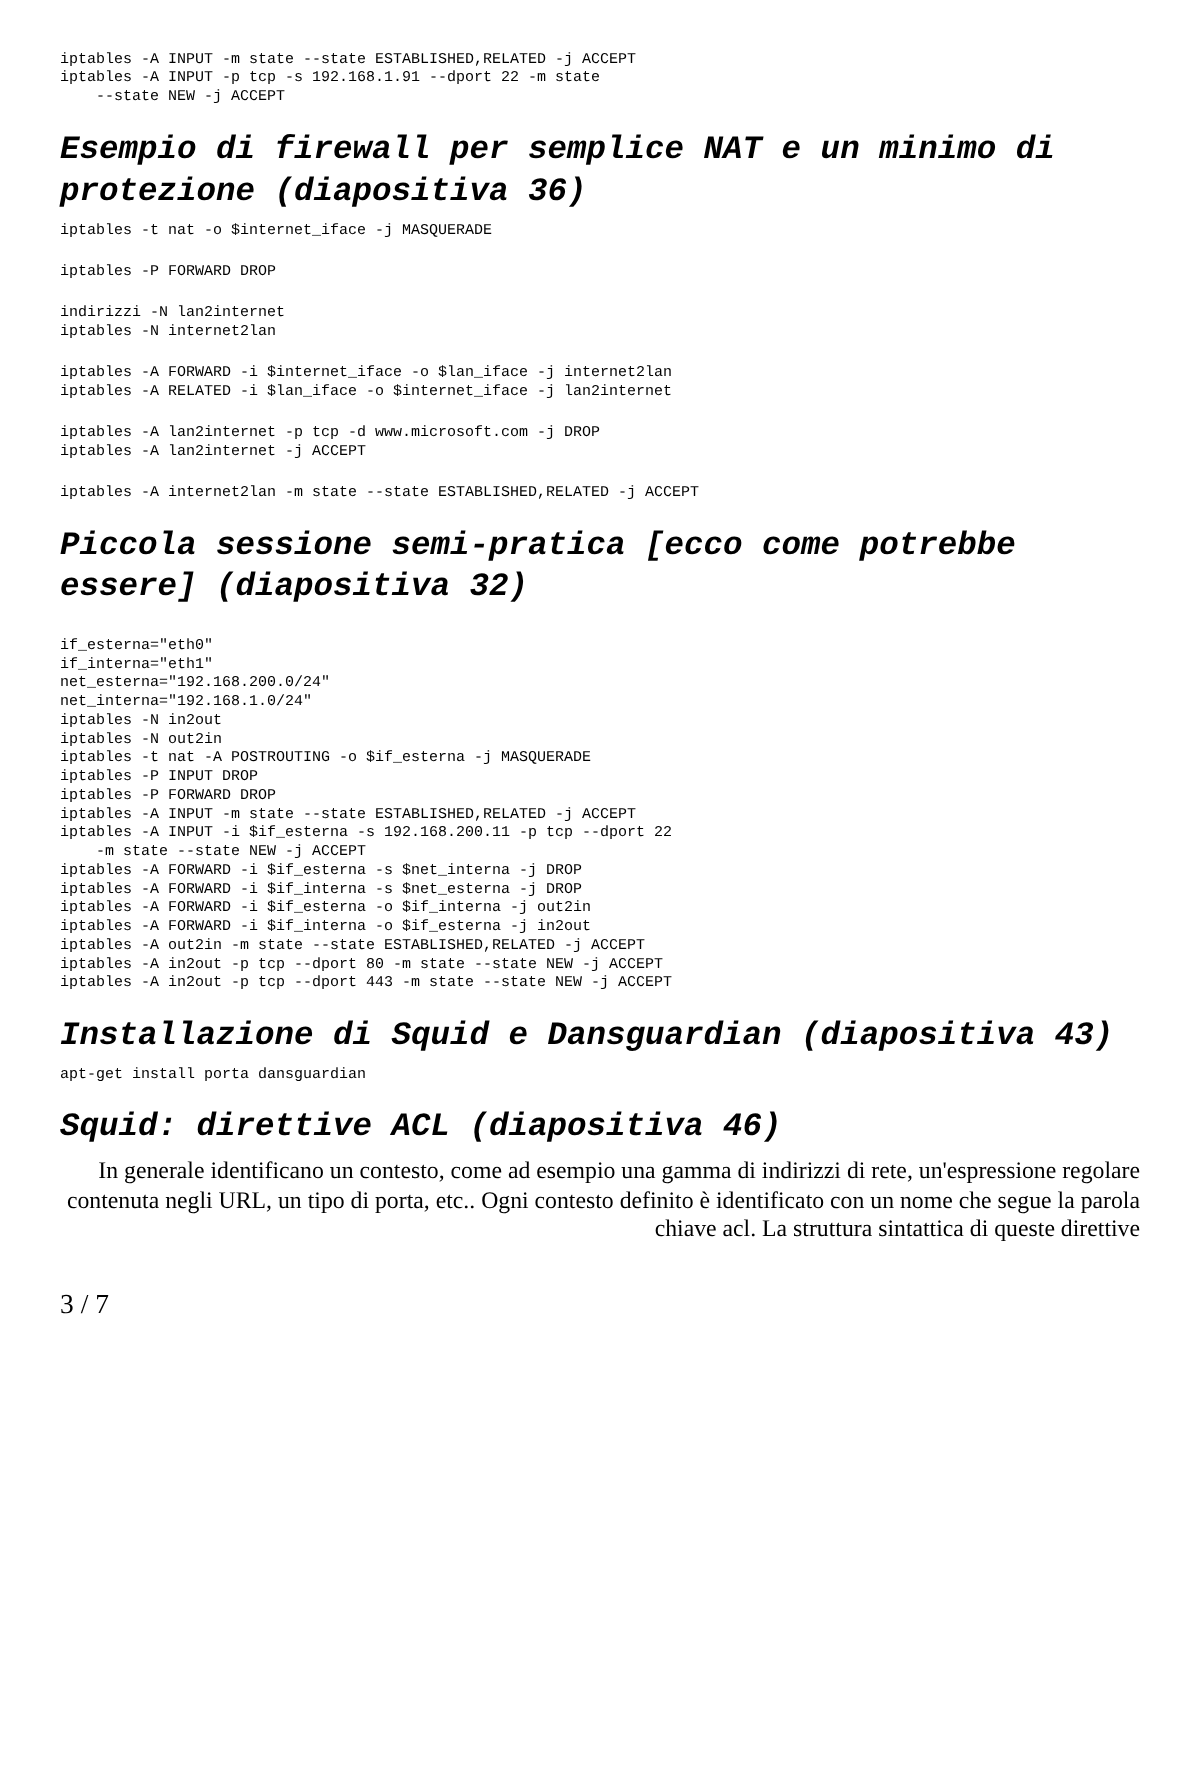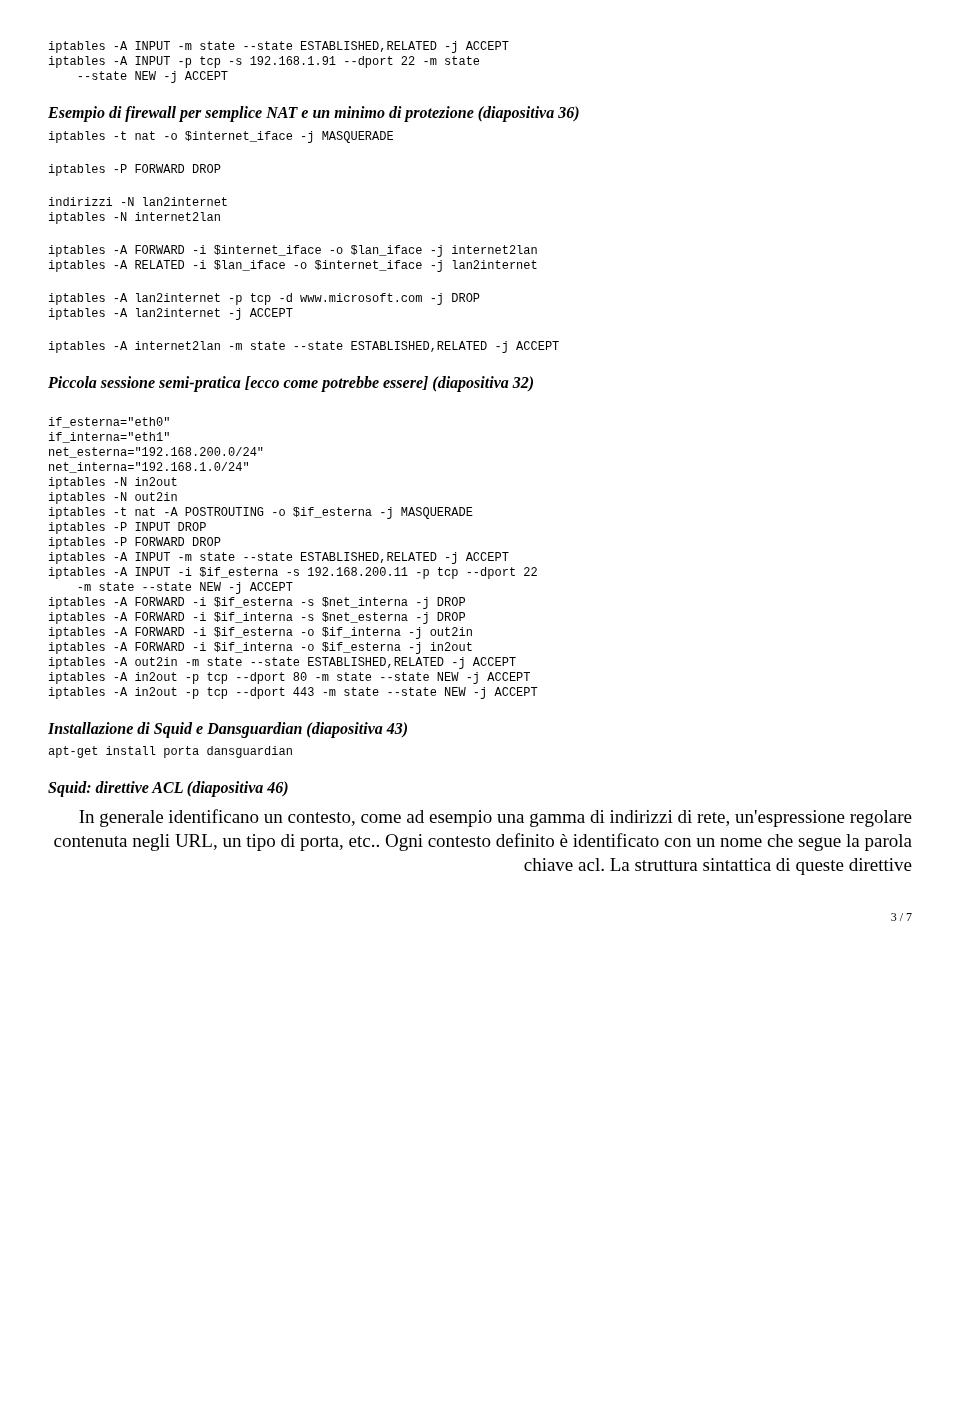--- a/index.html
+++ b/index.html
@@ -15,38 +15,38 @@
     font-family: "Courier New", Courier, monospace;
     font-size: 12px;
     line-height: 1.25;
     white-space: pre;
     margin: 0;
   }
   .mono-block {
     margin-bottom: 18px;
   }
   .heading {
-    font-family: Liberation Serif, serif;
+    font-family: Liberation Mono, monospace;
     font-weight: bold;
     font-style: italic;
-    font-size: 16px;
+    font-size: 26px;
     margin: 10px 0 6px 0;
     line-height: 1.3;
   }
   .body-text {
     font-family: "Times New Roman", Times, serif;
     font-size: 19px;
     line-height: 1.25;
     margin: 4px 0 0 0;
     text-align: right;
   }
   .page-num {
     font-family: "Times New Roman", Times, serif;
-    font-size: 12px;
-    text-align: right;
+    font-size: 22px;
+    text-align: left;
     margin-top: 34px;
   }
 </style>
 </head>
 <body>
 
 <pre class="mono mono-block">iptables -A INPUT -m state --state ESTABLISHED,RELATED -j ACCEPT
 iptables -A INPUT -p tcp -s 192.168.1.91 --dport 22 -m state
     --state NEW -j ACCEPT</pre>
 

